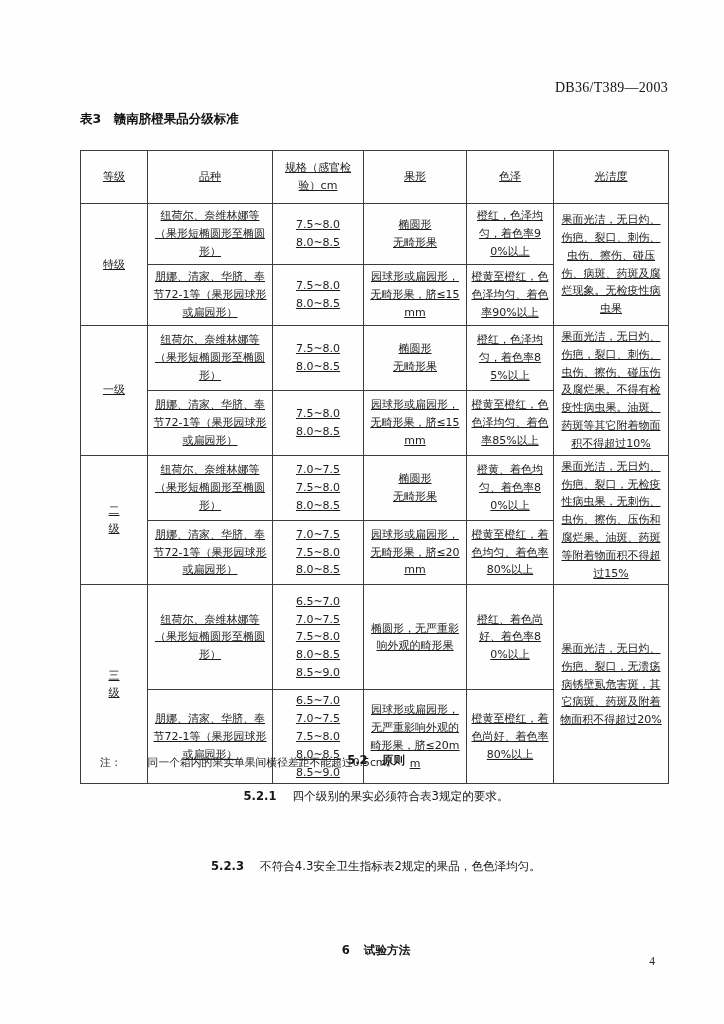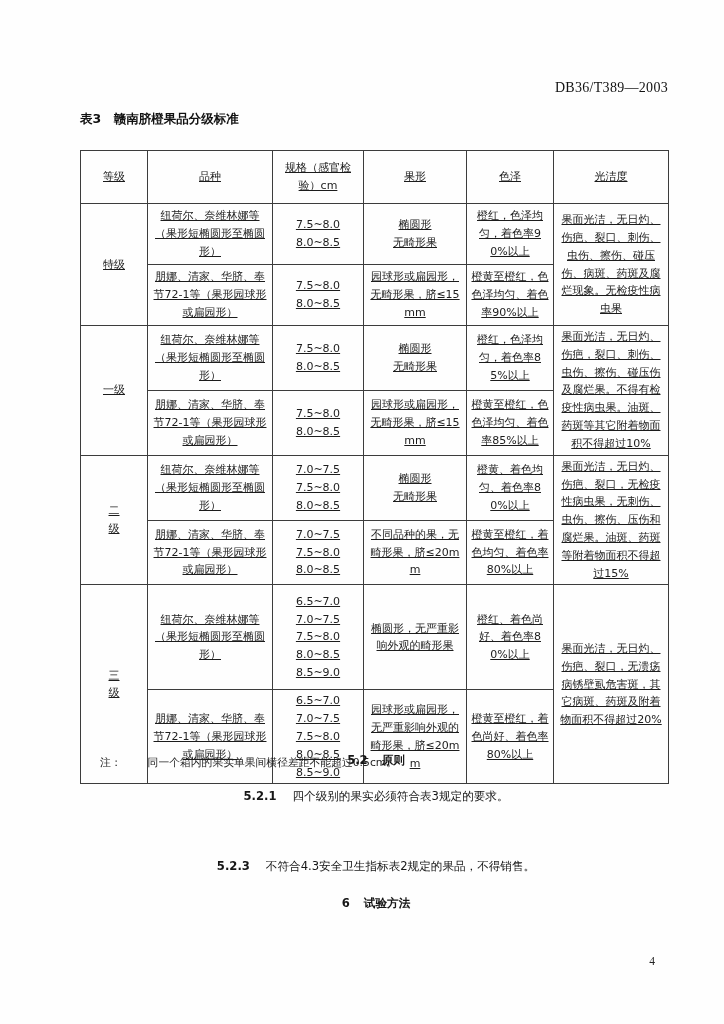--- a/index.html
+++ b/index.html
@@ -44,21 +44,21 @@
     position:absolute;top:728px;left:100px;width:568px;
     font-size:10.8px;color:#1c1c1c;margin-top:28px;
   }
   .note-line .note-label{margin-right:26px;}
 
   .body-text{position:absolute;left:80px;width:592px;font-size:11.6px;color:#161616;line-height:1.75;text-align:center;}
   .s-52   {top:750px;font-weight:bold;}
   .s-521  {top:786px;}
   .s-522  {top:816px;}
   .s-523  {top:856px;}
-  .s-6    {top:893px;font-weight:bold;}
+  .s-6    {top:940px;font-weight:bold;}
   .s-61   {top:933px;font-weight:bold;}
   .sec-num{font-weight:bold;margin-right:14px;}
   .sec-num.small-gap{margin-right:16px;}
 
   .page-number{
     position:absolute;top:955px;left:80px;width:575px;text-align:right;
     font-size:11.5px;font-family:"Liberation Serif","DejaVu Serif",serif;color:#222;
   }
 </style>
 </head>
@@ -135,21 +135,21 @@
         <td class="pre">椭圆形
 无畸形果</td>
         <td class="pre">橙黄、着色均匀、着色率80%以上</td>
         <td class="gloss" rowspan="2">果面光洁，无日灼、伤疤、裂口，无检疫性病虫果，无刺伤、虫伤、擦伤、压伤和腐烂果。油斑、药斑等附着物面积不得超过15%</td>
       </tr>
       <tr class="r-std">
         <td class="pre">朋娜、清家、华脐、奉节72-1等（果形园球形或扁园形）</td>
         <td class="pre">7.0~7.5
 7.5~8.0
 8.0~8.5</td>
-        <td class="pre">不同品种的果，无畸形果，脐≤20mm</td>
+        <td class="pre">园球形或扁园形，无畸形果，脐≤20mm</td>
         <td class="pre">橙黄至橙红，着色均匀、着色率80%以上</td>
       </tr>
 
       <tr class="r-tall1">
         <td class="pre" rowspan="2">三
 级</td>
         <td class="pre">纽荷尔、奈维林娜等（果形短椭圆形至椭圆形）</td>
         <td class="pre">6.5~7.0
 7.0~7.5
 7.5~8.0
@@ -179,21 +179,21 @@
   <div class="body-text s-52">
     <span class="sec-num">5.2</span><span>原则</span>
   </div>
 
   <div class="body-text s-521">
     <span class="sec-num small-gap">5.2.1</span><span>四个级别的果实必须符合表3规定的要求。</span>
   </div>
 
 
   <div class="body-text s-523">
-    <span class="sec-num small-gap">5.2.3</span><span>不符合4.3安全卫生指标表2规定的果品，不得销售。</span>
+    <span class="sec-num small-gap">5.2.3</span><span>不符合4.3安全卫生指标表2规定的果品，色色泽均匀。</span>
   </div>
 
   <div class="body-text s-6">
     <span class="sec-num">6</span><span>试验方法</span>
   </div>
 
 
   <div class="page-number">4</div>
 
 </div>

